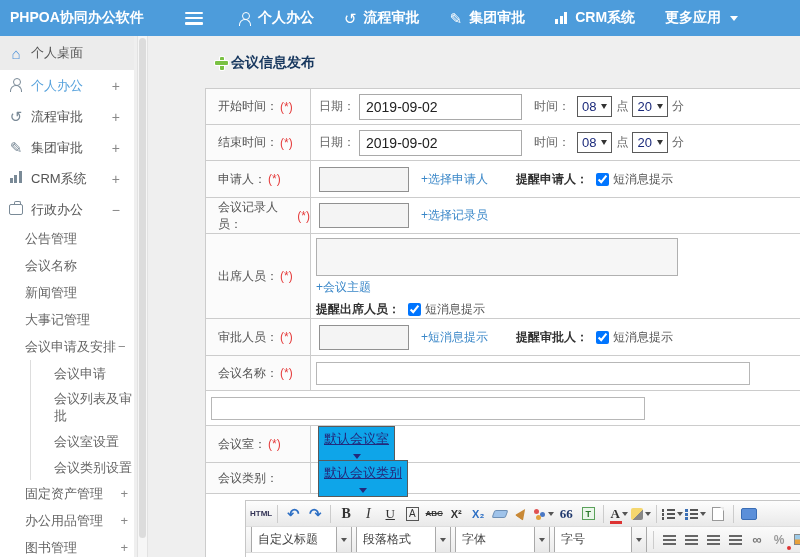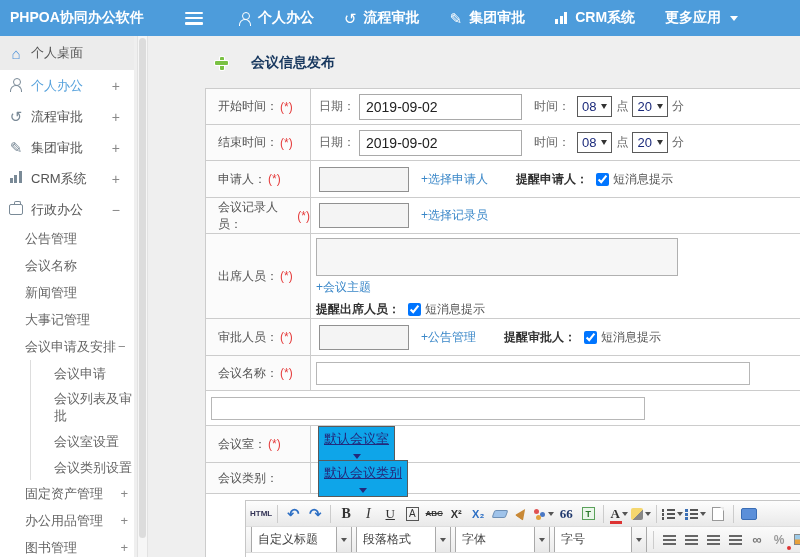--- a/index.html
+++ b/index.html
@@ -49,21 +49,21 @@
   .subsub .sitem { min-height:26px; height:auto; padding:4px 0 4px 0; line-height:17px;}
   .sub .sitem .exp2 { margin-left:2px; color:#888;}
   .sub .sitem.plus { justify-content:space-between; padding-right:6px;}
 
   
   .vscroll { position:absolute; left:137px; top:36px; width:11px; height:521px; background:#f6f6f6; border-left:1px solid #e2e2e2; border-right:1px solid #e2e2e2;}
   .vscroll .thumb { position:absolute; left:1px; top:2px; width:7px; height:500px; background:#dcdcdc; border-radius:4px;}
 
   
   .main { position:absolute; left:149px; top:36px; width:651px; height:521px; background:#efefef; }
-  .page-title { position:absolute; left:66px; top:18px; display:flex; align-items:center; font-size:14px; font-weight:bold; color:#17375e;gap:20px;}
+  .page-title { position:absolute; left:66px; top:18px; display:flex; align-items:center; font-size:14px; font-weight:bold; color:#17375e;}
   .plus-ico { position:relative; width:13px; height:13px; margin-right:3px;}
   .plus-ico::before { content:""; position:absolute; left:4.5px; top:0; width:4px; height:13px; background:#7ac143; border-radius:1px; box-shadow:0 0 0 1px #fff;}
   .plus-ico::after { content:""; position:absolute; left:0; top:4.5px; width:13px; height:4px; background:#7ac143; border-radius:1px; box-shadow:0 0 0 1px #fff;}
 
   
   .ftable { position:absolute; left:56px; top:52px; width:600px; border-left:1px solid #ccc; border-top:1px solid #ccc; background:#fff;}
   .frow { display:flex; border-bottom:1px solid #ccc; }
   .fcell-l { width:105px; border-right:1px solid #ccc; background:#fbfbfb; display:flex; align-items:center; padding-left:12px; color:#555;}
   .fcell-r { flex:1; display:flex; align-items:center; padding-left:5px; background:#fff;}
   .req { color:#e53c3c; margin-left:2px;}
@@ -349,21 +349,21 @@
       </div>
     </div>
 
     <div class="frow h37">
       <div class="fcell-l">
         <span>审批人员：</span>
         <span class="req">(*)</span>
       </div>
       <div class="fcell-r">
         <input class="small-input" style="">
-        <a class="link">+公告管理</a>
+        <a class="link">+短消息提示</a>
         <span class="remind">提醒审批人：</span>
         <input type="checkbox" checked="" class="cbx" style="">
         <span class="smslbl">短消息提示</span>
       </div>
     </div>
 
     <div class="frow h35">
       <div class="fcell-l">
         <span>会议名称：</span>
         <span class="req">(*)</span>

